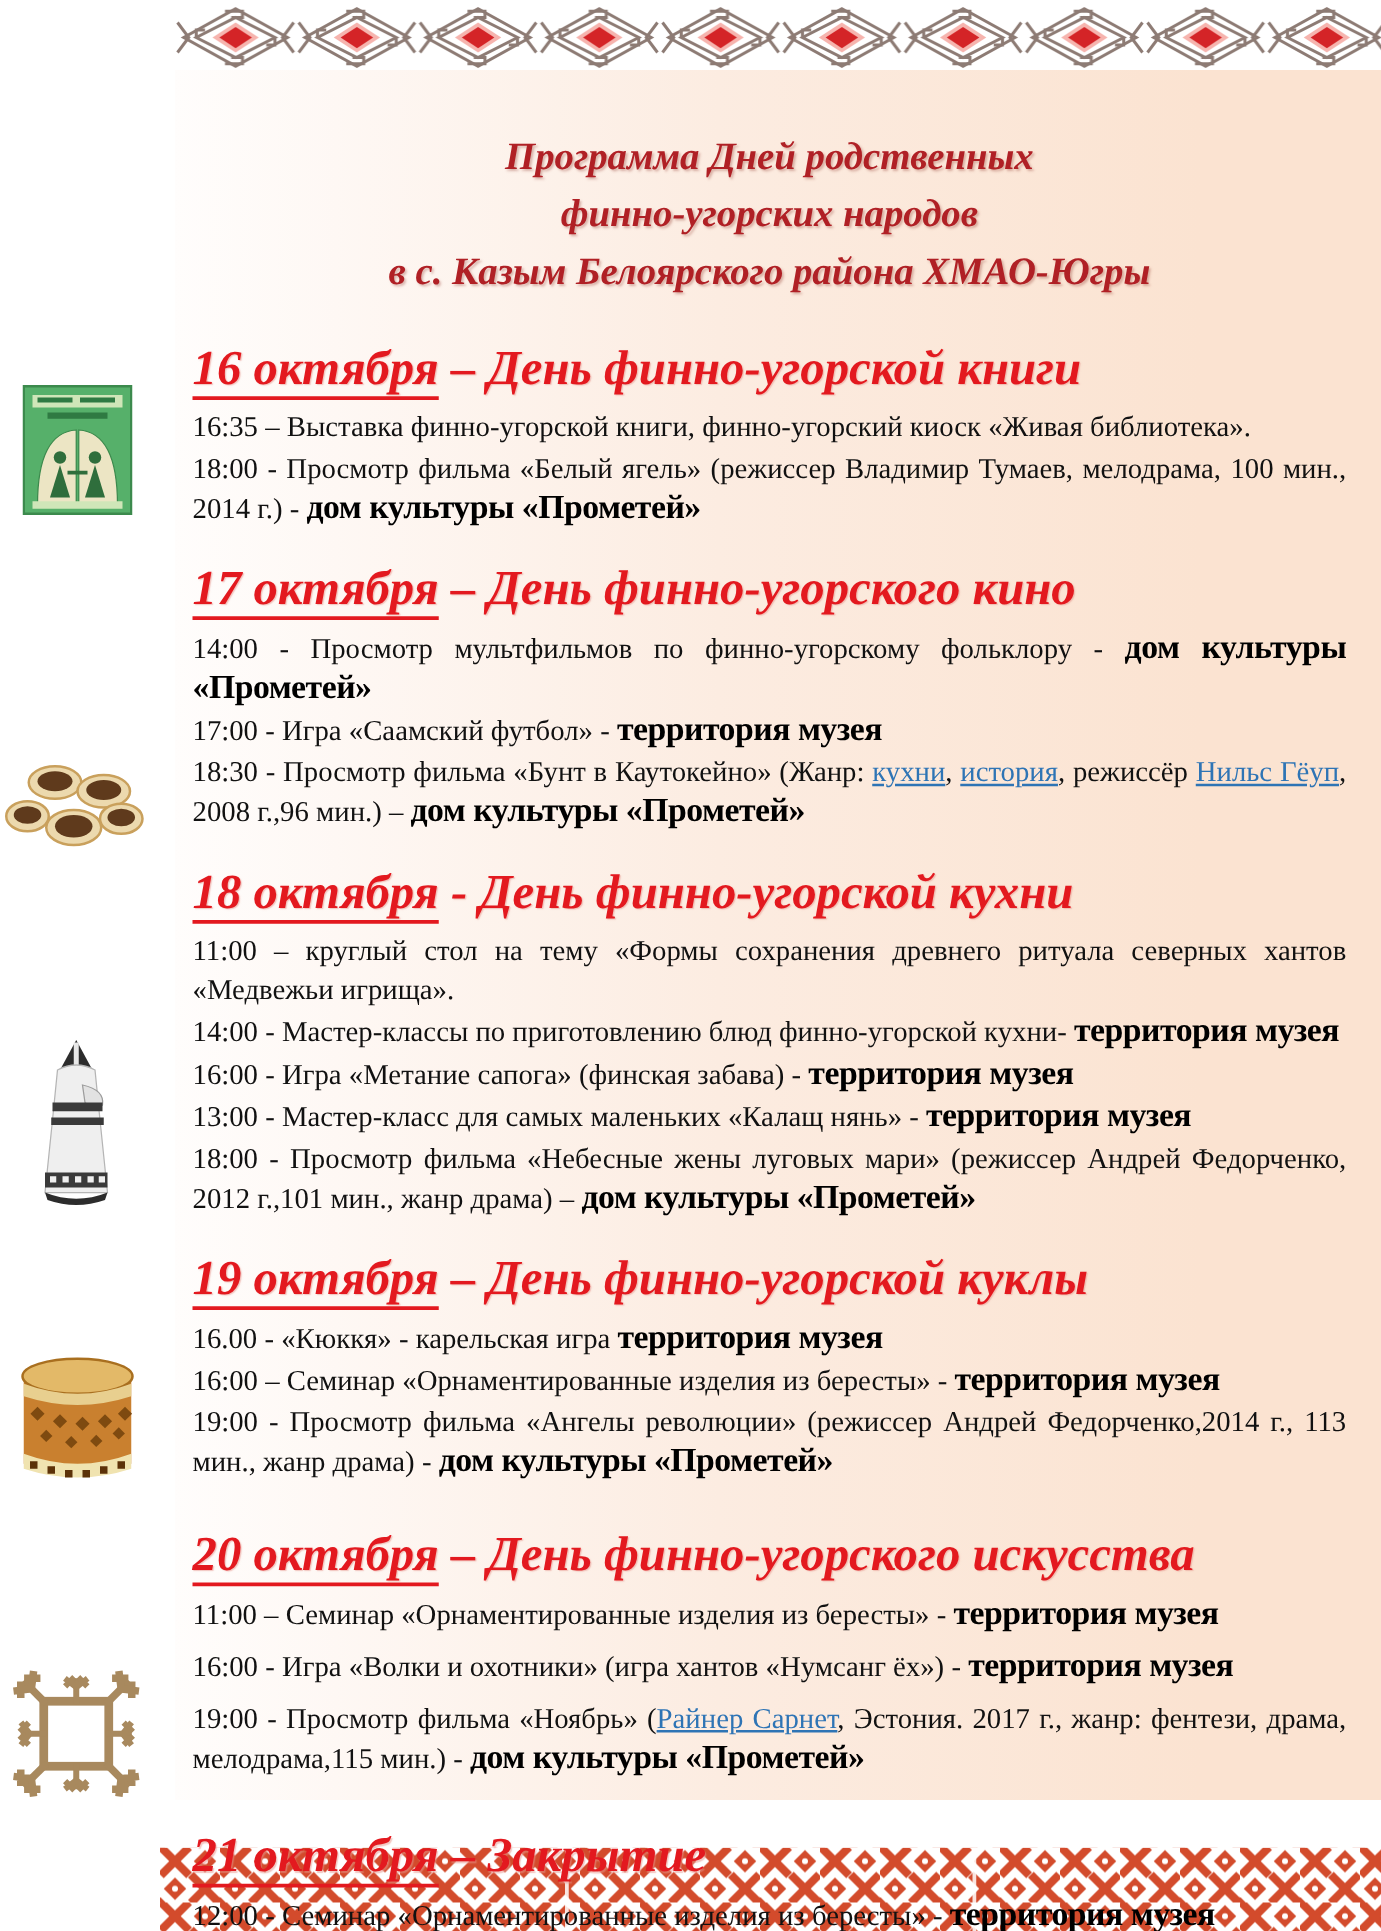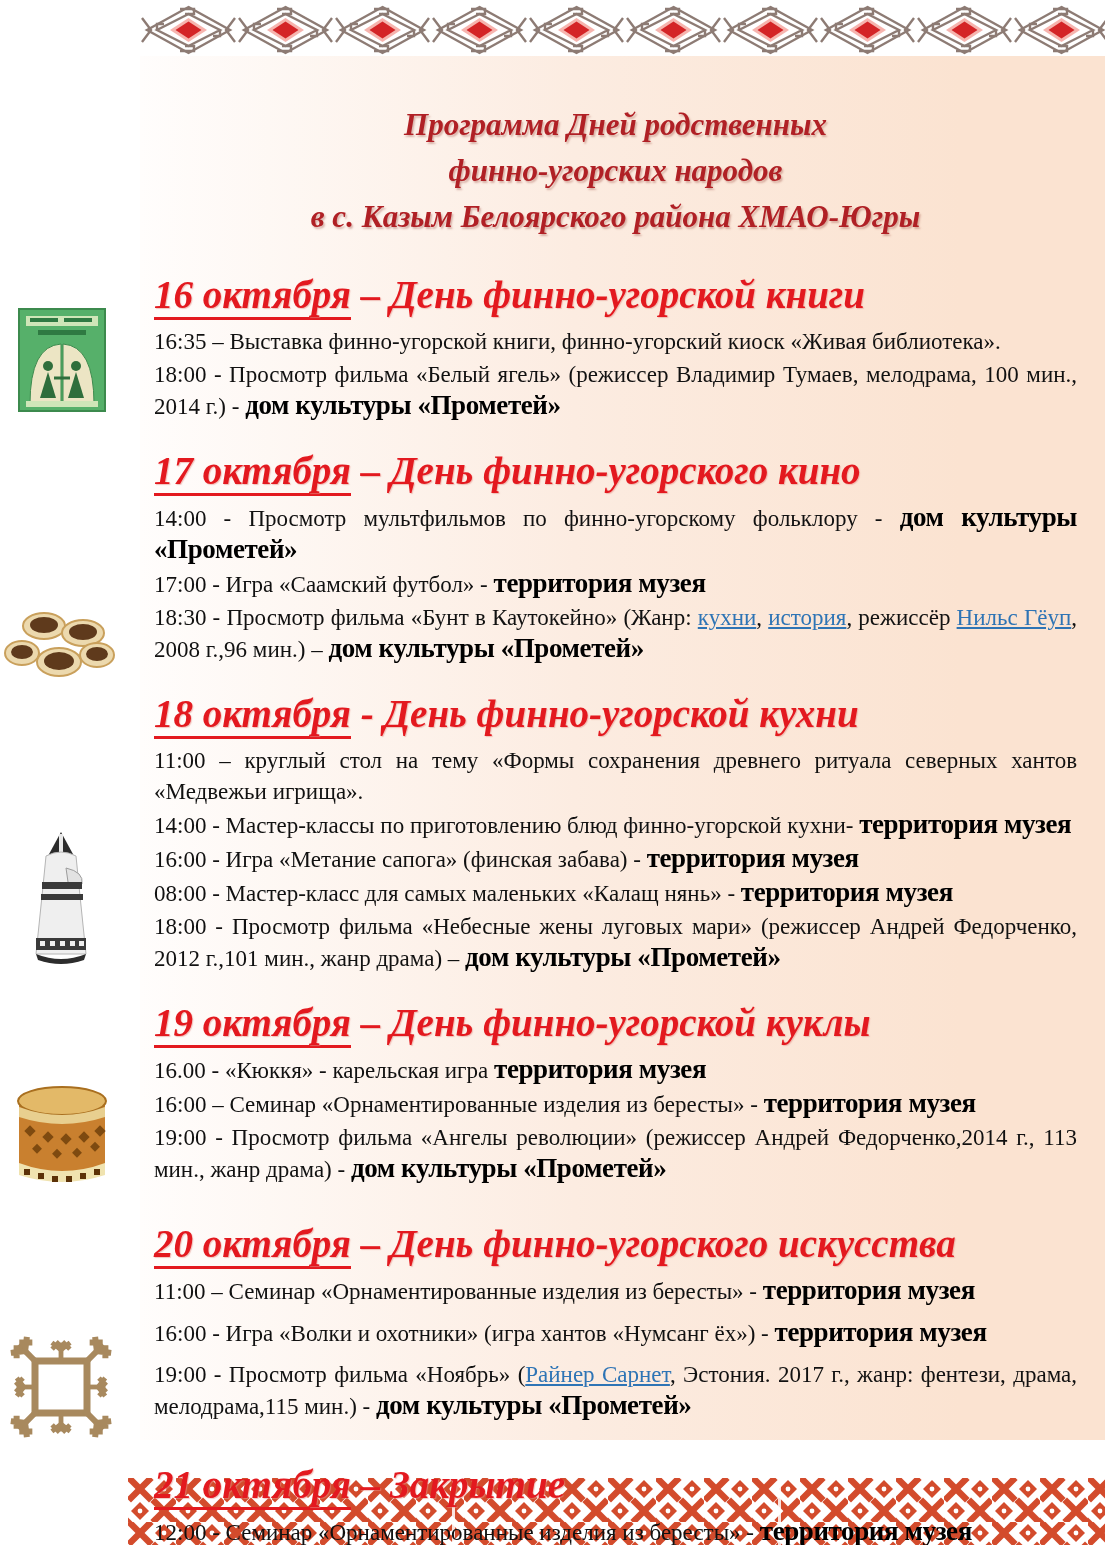--- a/index.html
+++ b/index.html
@@ -218,21 +218,21 @@
           <h2 class="day-heading"><span class="day-date">17 октября</span><span> – День финно-угорского кино</span></h2>
           <p class="event"><span class="txt">14:00 - Просмотр мультфильмов по финно-угорскому фольклору - </span><span class="venue">дом культуры «Прометей»</span></p>
           <p class="event"><span class="txt">17:00 - Игра «Саамский футбол» - </span><span class="venue">территория музея</span></p>
           <p class="event"><span class="txt">18:30 - Просмотр фильма «Бунт в Каутокейно» (Жанр: </span><a href="#" class="lnk">кухни</a><span class="txt">, </span><a href="#" class="lnk">история</a><span class="txt">, режиссёр </span><a href="#" class="lnk">Нильс Гёуп</a><span class="txt">, 2008 г.,96 мин.) – </span><span class="venue">дом культуры «Прометей»</span></p>
         </section>
         <section class="day">
           <h2 class="day-heading"><span class="day-date">18 октября</span><span> - День финно-угорской кухни</span></h2>
           <p class="event"><span class="txt">11:00 – круглый стол на тему «Формы сохранения древнего ритуала северных хантов «Медвежьи игрища».</span></p>
           <p class="event"><span class="txt">14:00 - Мастер-классы по приготовлению блюд финно-угорской кухни- </span><span class="venue">территория музея</span></p>
           <p class="event"><span class="txt">16:00 - Игра «Метание сапога» (финская забава) - </span><span class="venue">территория музея</span></p>
-          <p class="event"><span class="txt">08:00 - Мастер-класс для самых маленьких «Калащ нянь» - </span><span class="venue">территория музея</span></p>
+          <p class="event"><span class="txt">13:00 - Мастер-класс для самых маленьких «Калащ нянь» - </span><span class="venue">территория музея</span></p>
           <p class="event"><span class="txt">18:00 - Просмотр фильма «Небесные жены луговых мари» (режиссер Андрей Федорченко, 2012 г.,101 мин., жанр драма) – </span><span class="venue">дом культуры «Прометей»</span></p>
         </section>
         <section class="day">
           <h2 class="day-heading"><span class="day-date">19 октября</span><span> – День финно-угорской куклы</span></h2>
           <p class="event"><span class="txt">16.00 - «Кюккя» - карельская игра </span><span class="venue">территория музея</span></p>
           <p class="event"><span class="txt">16:00 – Семинар «Орнаментированные изделия из бересты» - </span><span class="venue">территория музея</span></p>
           <p class="event"><span class="txt">19:00 - Просмотр фильма «Ангелы революции» (режиссер Андрей Федорченко,2014 г., 113 мин., жанр драма) - </span><span class="venue">дом культуры «Прометей»</span></p>
         </section>
         <section class="day">
           <h2 class="day-heading"><span class="day-date">20 октября</span><span> – День финно-угорского искусства</span></h2>

